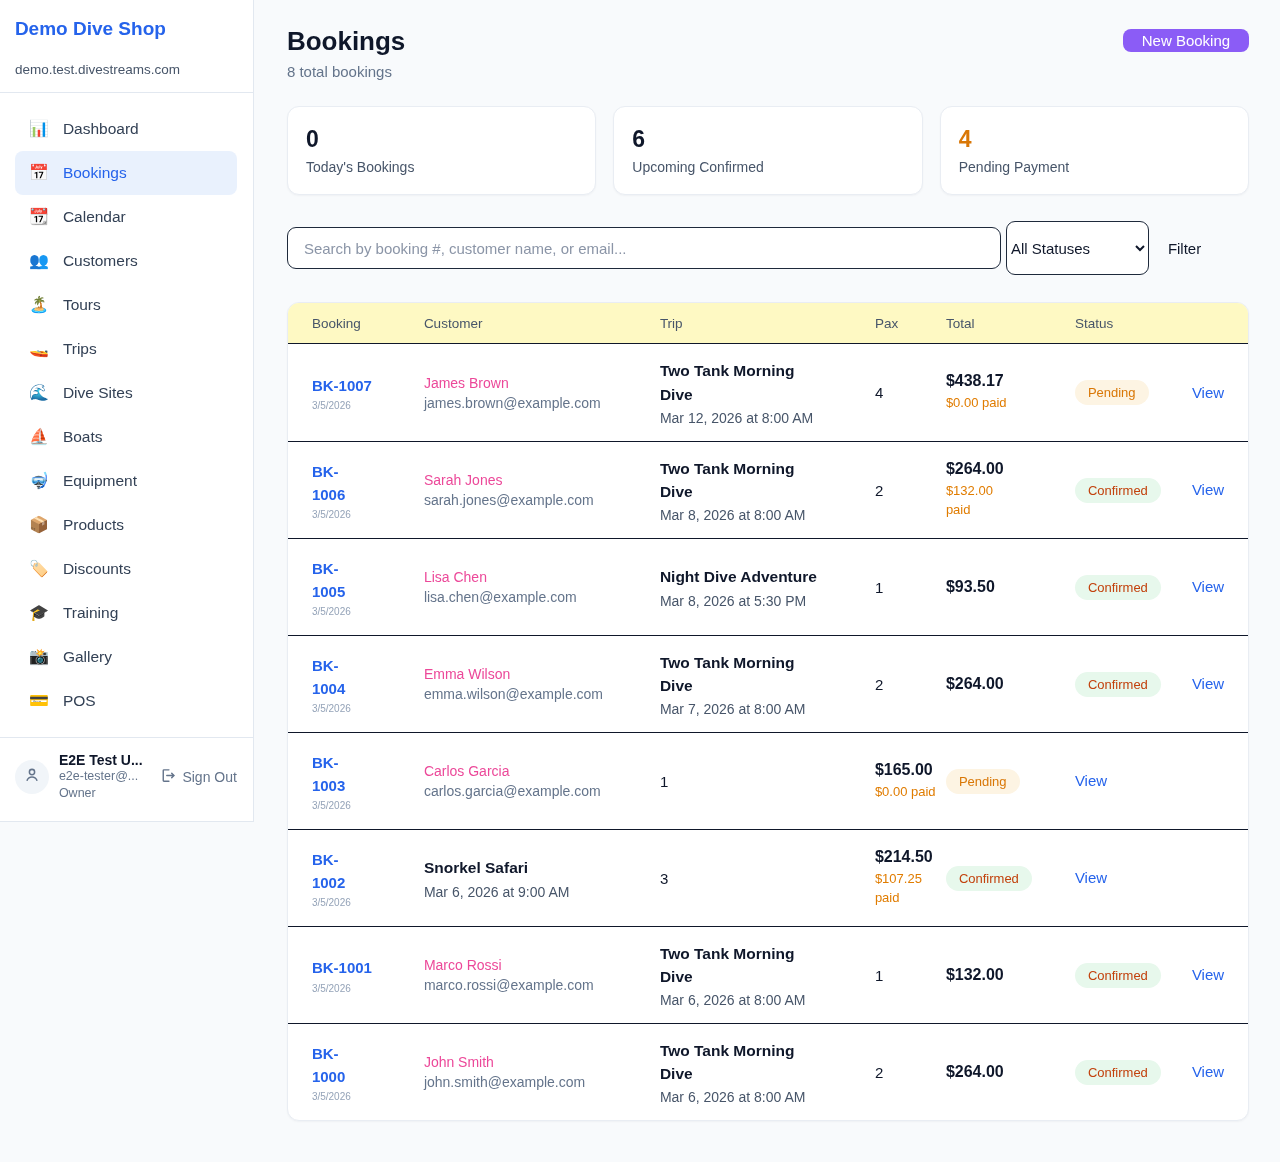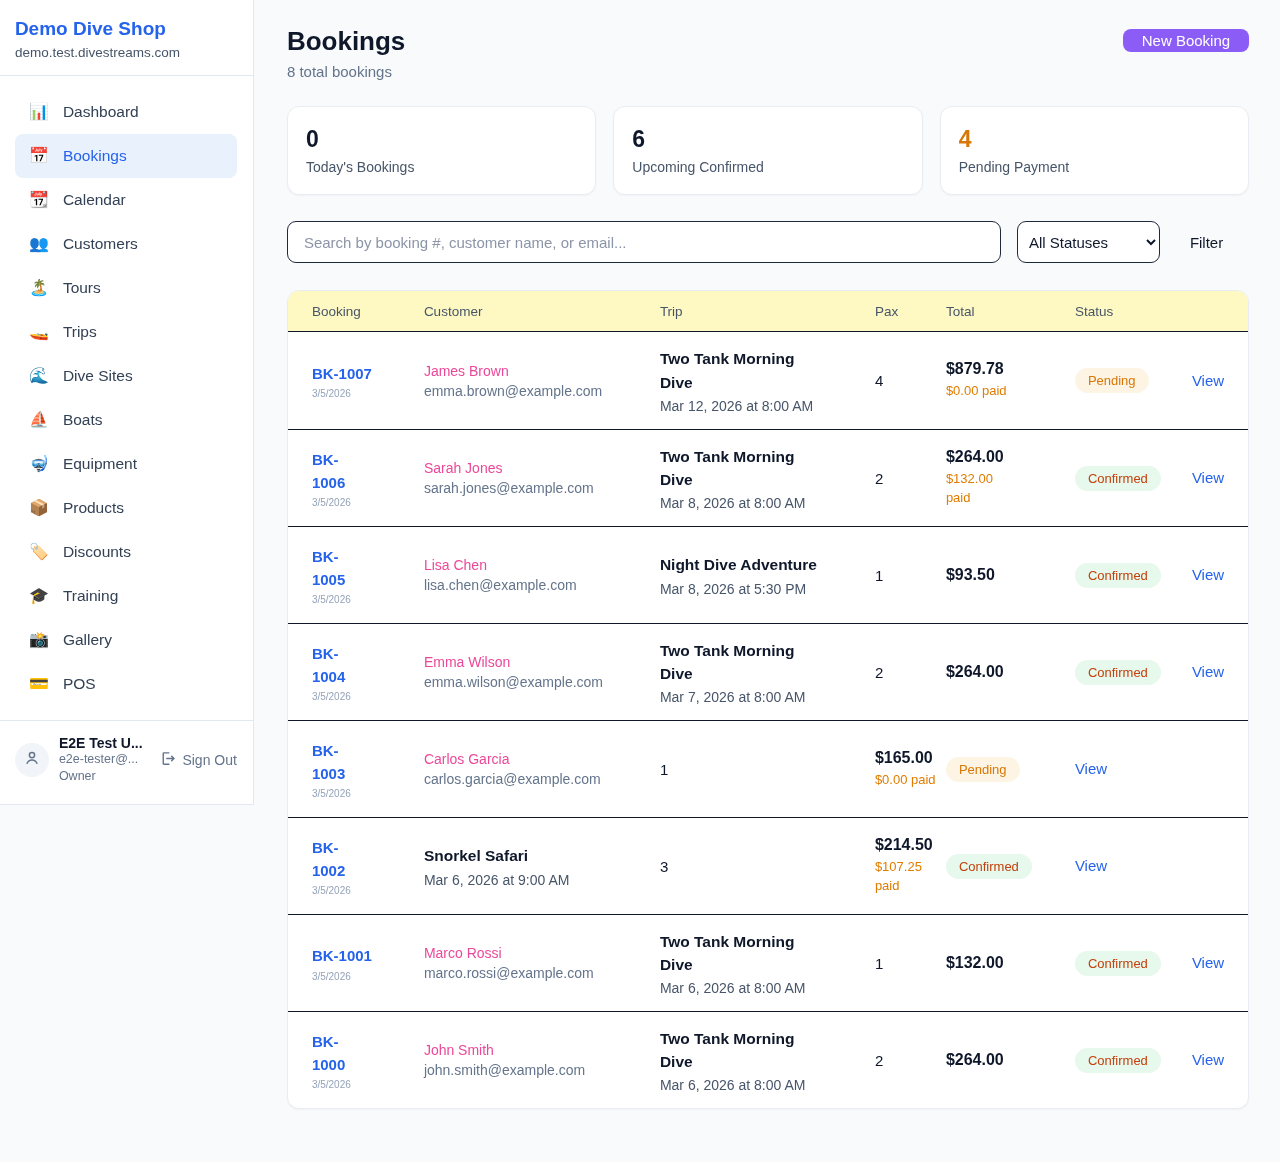--- a/index.html
+++ b/index.html
@@ -14,21 +14,21 @@
 
   
   .sidebar {
     width: 255px; flex: 0 0 255px;
     background: #ffffff;
     border-right: 1px solid #e2e8f0;
     border-bottom: 1px solid #e2e8f0;
   }
   .brand { padding: 17px 16px 15px 16px; border-bottom: 1px solid #e2e8f0; }
   .brand-name { color: #2563eb; font-size: 19px; font-weight: bold; line-height: 1.3; }
-  .brand-domain { color: #475569; font-size: 13.5px; margin-top: 3px; }
+  .brand-domain { color: #475569; font-size: 13.5px; margin-top: 20px; }
   .nav { padding: 14px 16px; }
   .nav-item {
     display: flex; align-items: center; gap: 14px;
     height: 44px; padding: 0 14px; border-radius: 8px;
     color: #334155; font-size: 15.5px; cursor: pointer;
   }
   .nav-item .nav-icon { width: 20px; font-size: 16px; text-align: center; flex: 0 0 20px; }
   .nav-item.active { background: #e9f1fd; color: #2563eb; }
   .user-section {
     border-top: 1px solid #e2e8f0;
@@ -61,30 +61,30 @@
 
   .stats { display: flex; gap: 17px; margin-bottom: 26px; }
   .stat-card {
     flex: 1 1 0; background: #ffffff; border: 1px solid #e9edf3; border-radius: 12px;
     padding: 19px 18px; box-shadow: 0 1px 2px rgba(15,23,42,0.04);
   }
   .stat-value { font-size: 23px; font-weight: bold; color: #0f172a; }
   .stat-card.accent .stat-value { color: #d97706; }
   .stat-label { font-size: 14px; color: #475569; margin-top: 6px; }
 
-  .filter-row { display: flex; align-items: center; gap: 16px; margin-bottom: 27px; }
+  .filter-row { display: flex; align-items: center; gap: 5px; margin-bottom: 27px; }
   .search-input {
     flex: 1 1 auto; height: 42px; border: 1px solid #1e293b; border-radius: 9px;
     padding: 0 16px; font-size: 15px; font-family: inherit; color: #0f172a;
     background: #ffffff; outline: none; max-width: 714px;
   }
   .search-input::placeholder { color: #8b95a7; }
   .status-select {
-    height: 42px; border: 1px solid #1e293b; border-radius: 9px;
-    padding: 0 7px; font-size: 15px; font-family: inherit; color: #0f172a;
+    height: 54px; border: 1px solid #1e293b; border-radius: 9px;
+    padding: 0 0; font-size: 15px; font-family: inherit; color: #0f172a;
     background: #ffffff; min-width: 143px; cursor: pointer;
   }
   .filter-btn {
     background: none; border: none; font-size: 15px; color: #0f172a;
     font-family: inherit; cursor: pointer; padding: 8px 14px;
   }
 
   
   .table-card {
     background: #ffffff; border: 1px solid #e9edf3; border-radius: 12px;
@@ -276,29 +276,29 @@
         <div class="th"></div>
       </div>
       <div>
   <div class="tgrid trow">
     <div>
       <a class="booking-id">BK-1007</a>
       <div class="booking-date">3/5/2026</div>
     </div>
     <div>
       <div class="customer-name">James Brown</div>
-      <div class="customer-email">emma.brown@example.com</div>
+      <div class="customer-email">james.brown@example.com</div>
     </div>
     <div>
       <div class="trip-name">Two Tank Morning Dive</div>
       <div class="trip-time">Mar 12, 2026 at 8:00 AM</div>
     </div>
     <div class="pax-cell">4</div>
     <div>
-      <div class="total-amount">$879.78</div>
+      <div class="total-amount">$438.17</div>
       <div class="total-paid">$0.00 paid</div>
     </div>
     <div>
       <span class="badge badge-pending">Pending</span>
     </div>
     <div>
       <a class="view-link">View</a>
     </div>
   </div>
 

